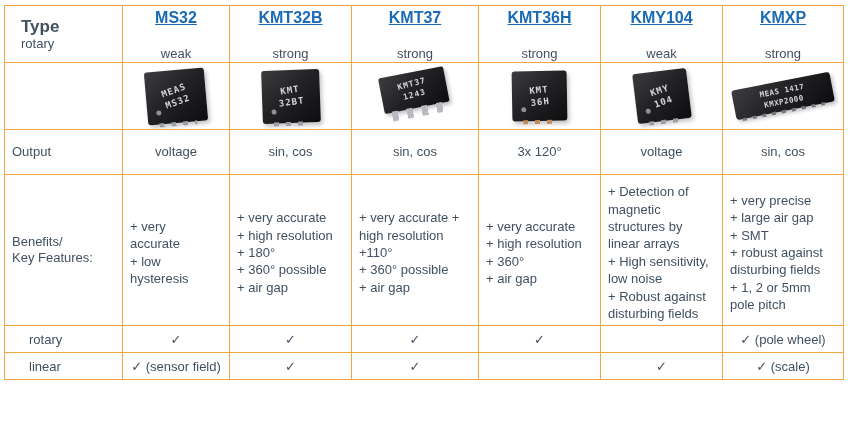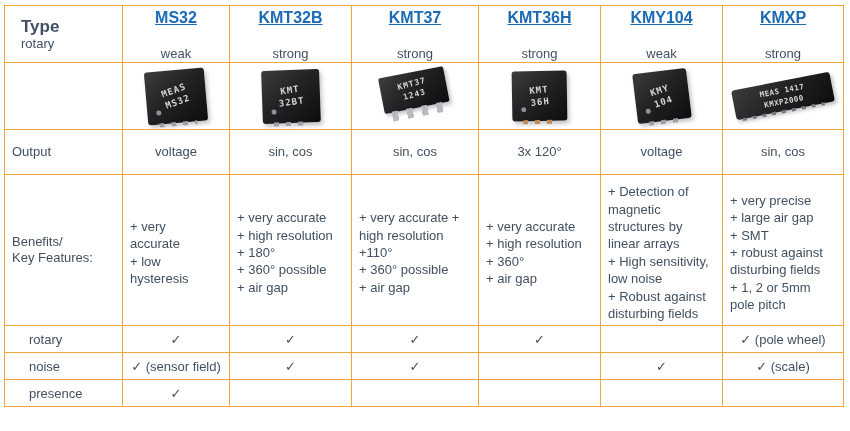--- a/index.html
+++ b/index.html
@@ -232,33 +232,24 @@
       <td class="lbl-app">rotary</td>
       <td class="check">✓</td>
       <td class="check">✓</td>
       <td class="check">✓</td>
       <td class="check">✓</td>
       <td class="check"></td>
       <td class="check">✓ (pole wheel)</td>
     </tr>
 
     <tr class="r-app">
-      <td class="lbl-app">noise</td>
+      <td class="lbl-app">linear</td>
       <td class="check">✓ (sensor field)</td>
       <td class="check">✓</td>
       <td class="check">✓</td>
       <td class="check"></td>
       <td class="check">✓</td>
       <td class="check">✓ (scale)</td>
     </tr>
 
-    <tr class="r-app">
-      <td class="lbl-app">presence</td>
-      <td class="check">✓</td>
-      <td class="check"></td>
-      <td class="check"></td>
-      <td class="check"></td>
-      <td class="check"></td>
-      <td class="check"></td>
-    </tr>
   </tbody>
     </table>
 </div>
 
 </body></html>

